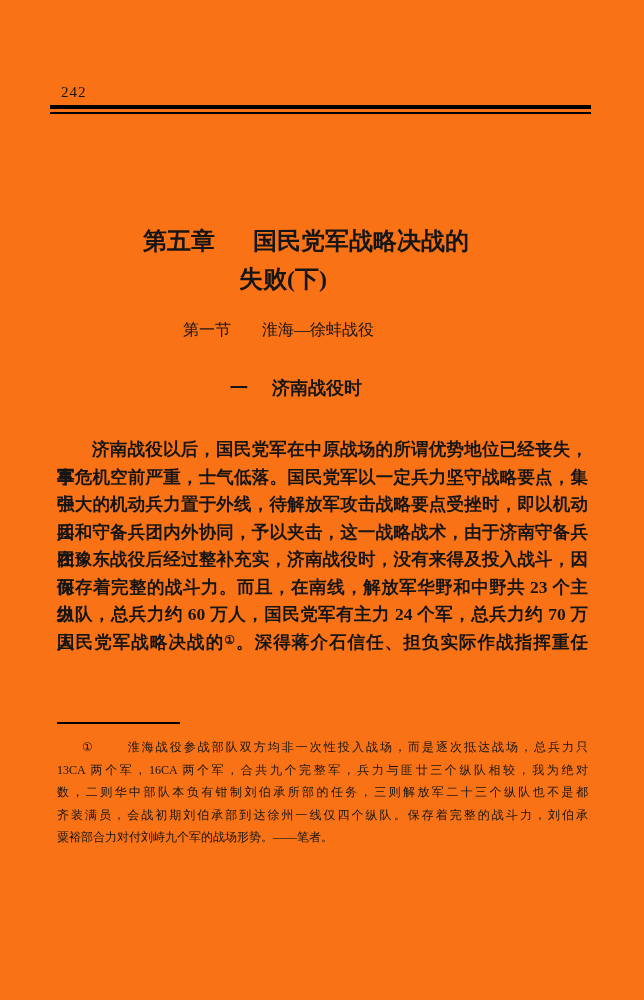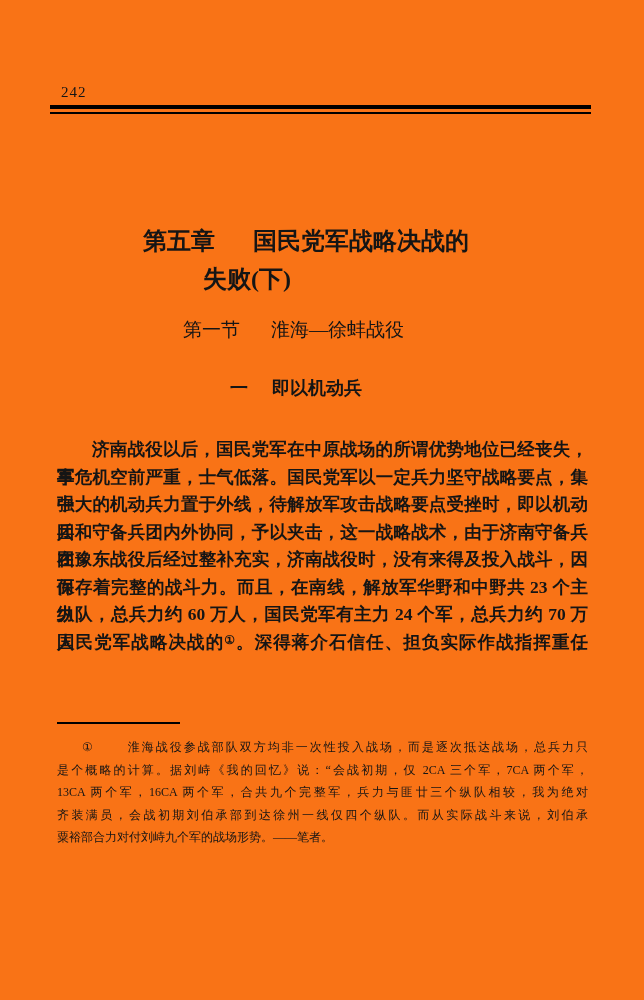--- a/index.html
+++ b/index.html
@@ -20,25 +20,25 @@
   .rule-thick { position:absolute; left:50px; top:105px; width:541px; height:4px; background:#000; }
   .rule-thin  { position:absolute; left:50px; top:112px; width:541px; height:2px; background:#000; }
 
   .chapter {
     position:absolute; left:143px; top:222px;
     font-size:24px; font-weight:bold; line-height:38px;
     white-space:nowrap;
     font-family:Liberation Serif, serif;
   }
   .chapter .ch-title1 { margin-left:38px; }
-  .chapter .line2 { margin-left:60px; }
+  .chapter .line2 { margin-left:96px; }
 
   .section {
     position:absolute; left:183px; top:318px;
-    font-size:19px; line-height:24px; white-space:nowrap;
+    font-size:16px; line-height:24px; white-space:nowrap;
   }
   .section .sec-title { margin-left:31px; }
 
   .subsection {
     position:absolute; left:230px; top:377px;
     font-family:"Liberation Sans","DejaVu Sans",sans-serif;
     font-weight:bold; font-size:18px; line-height:22px; white-space:nowrap;
   }
   .subsection .sub-title { margin-left:24px; }
 
@@ -87,21 +87,21 @@
     <div class="line2">
       <span>失败(下)</span>
     </div>
   </div>
 
   <div class="section">
     <span>第一节</span><span class="sec-title">淮海—徐蚌战役</span>
   </div>
 
   <div class="subsection">
-    <span>一</span><span class="sub-title">即以机动兵</span>
+    <span>一</span><span class="sub-title">济南战役时</span>
   </div>
 
   <div class="bodytext">
     <div class="bline indent">济南战役以后，国民党军在中原战场的所谓优势地位已经丧失，军</div>
     <div class="bline">事危机空前严重，士气低落。国民党军以一定兵力坚守战略要点，集中</div>
     <div class="bline">强大的机动兵力置于外线，待解放军攻击战略要点受挫时，即以机动兵</div>
     <div class="bline">团和守备兵团内外协同，予以夹击，这一战略战术，由于济南守备兵团</div>
     <div class="bline">在豫东战役后经过整补充实，济南战役时，没有来得及投入战斗，因而</div>
     <div class="bline">保存着完整的战斗力。而且，在南线，解放军华野和中野共 23 个主力</div>
     <div class="bline">纵队，总兵力约 60 万人，国民党军有主力 24 个军，总兵力约 70 万人，</div>
@@ -109,19 +109,19 @@
       <span>国民党军战略决战的</span><span class="fnref">①</span><span>。深得蒋介石信任、担负实际作战指挥重任</span>
     </div>
   </div>
 
   <div class="fnsep"></div>
 
   <div class="footnotes">
     <div class="fline first">
       <span class="fnmark">①</span><span>淮海战役参战部队双方均非一次性投入战场，而是逐次抵达战场，总兵力只</span>
     </div>
-    <div class="fline">是个概略的计算。据刘峙《我的回忆》说：“会战初期，仅 2CA 三个军，7CA 两个军，</div>
     <div class="fline">13CA 两个军，16CA 两个军，合共九个完整军，兵力与匪廿三个纵队相较，我为绝对</div>
-    <div class="fline">齐装满员，会战初期刘伯承部到达徐州一线仅四个纵队。而从实际战斗来说，刘伯承</div>
+    <div class="fline">数，二则华中部队本负有钳制刘伯承所部的任务，三则解放军二十三个纵队也不是都</div>
+    <div class="fline">齐装满员，会战初期刘伯承部到达徐州一线仅四个纵队。保存着完整的战斗力，刘伯承</div>
     <div class="fline last">粟裕部合力对付刘峙九个军的战场形势。——笔者。</div>
   </div>
 
 </div>
 
 </body></html>

